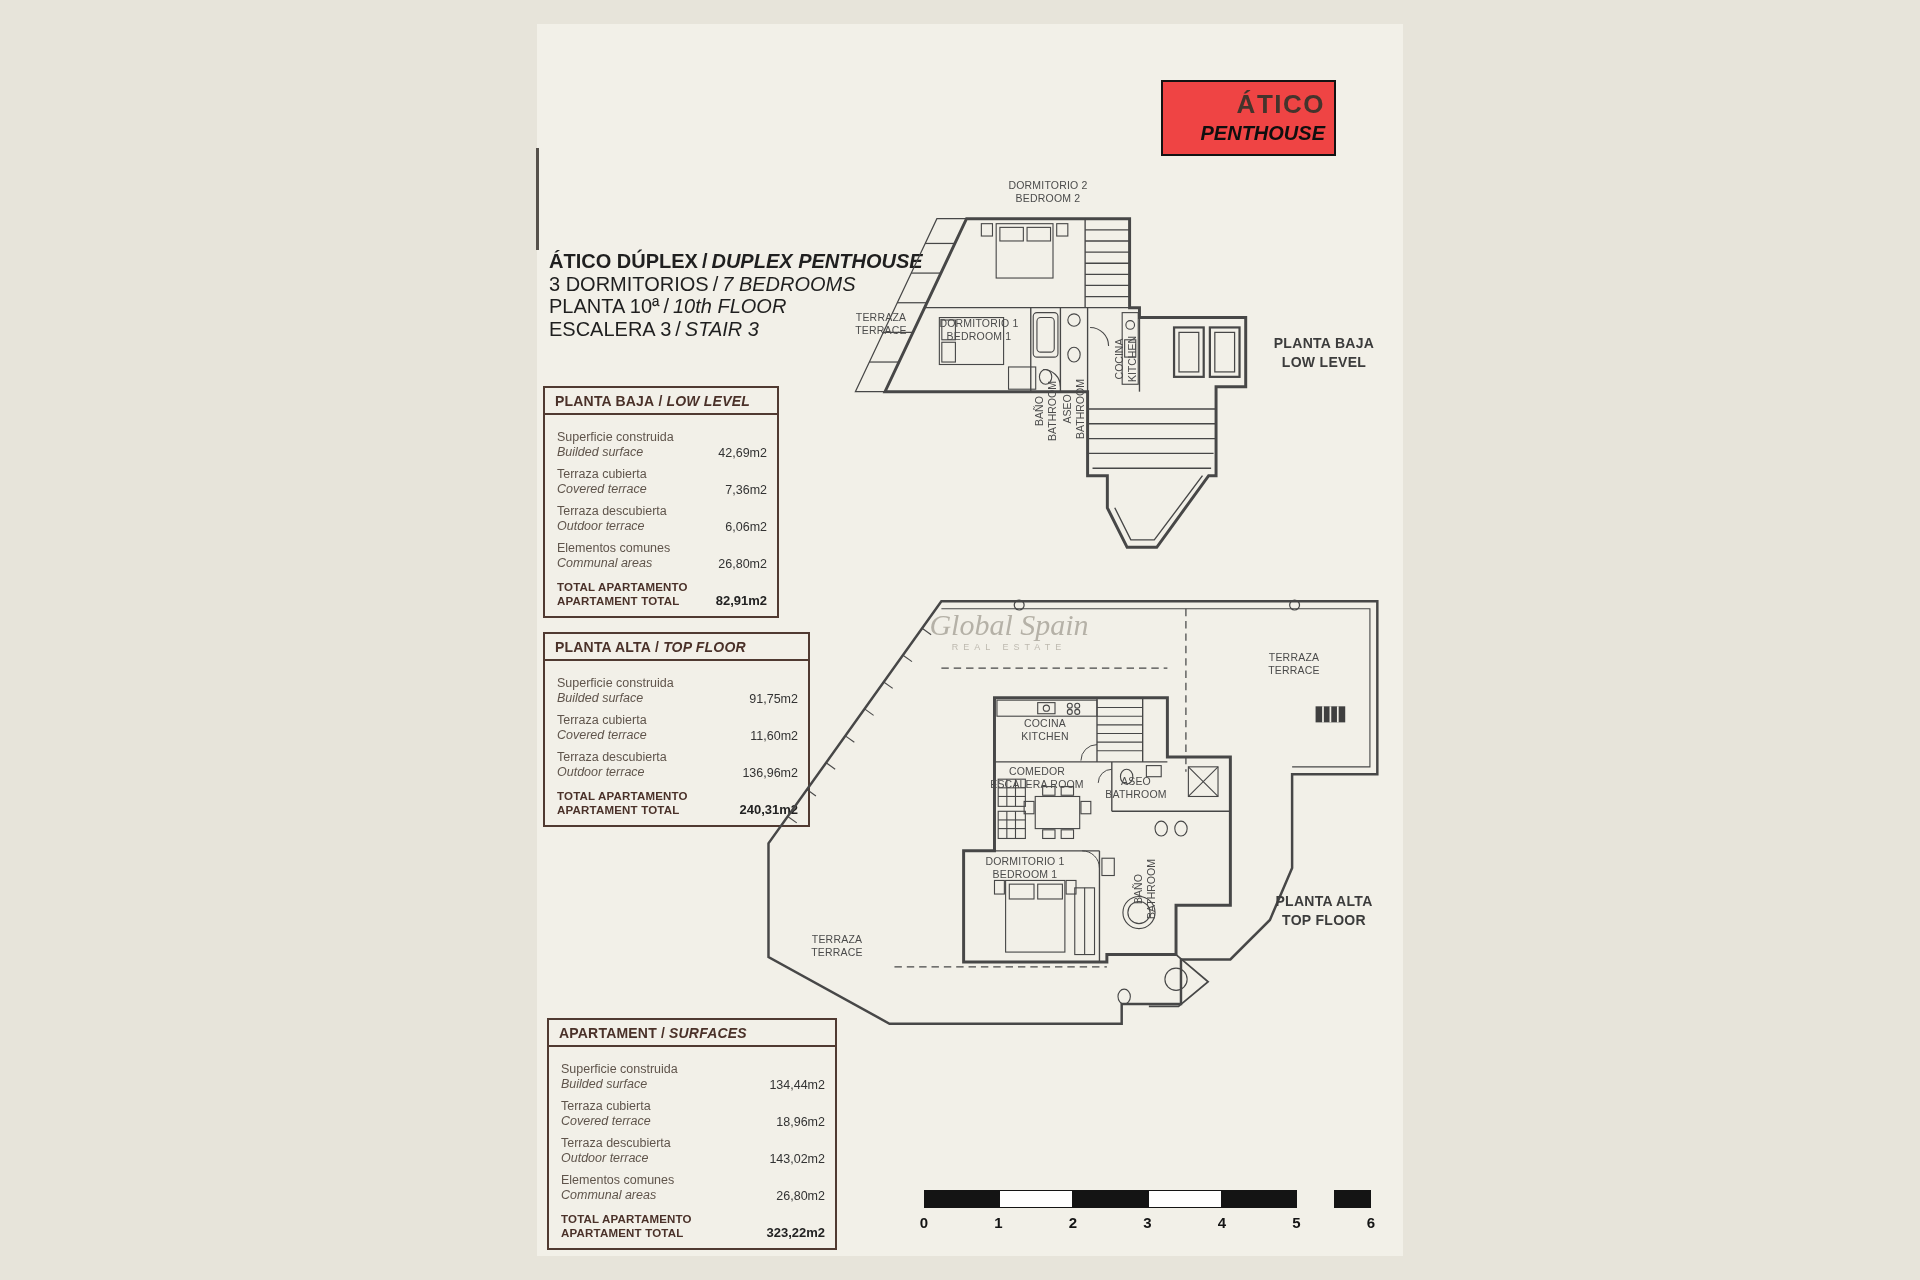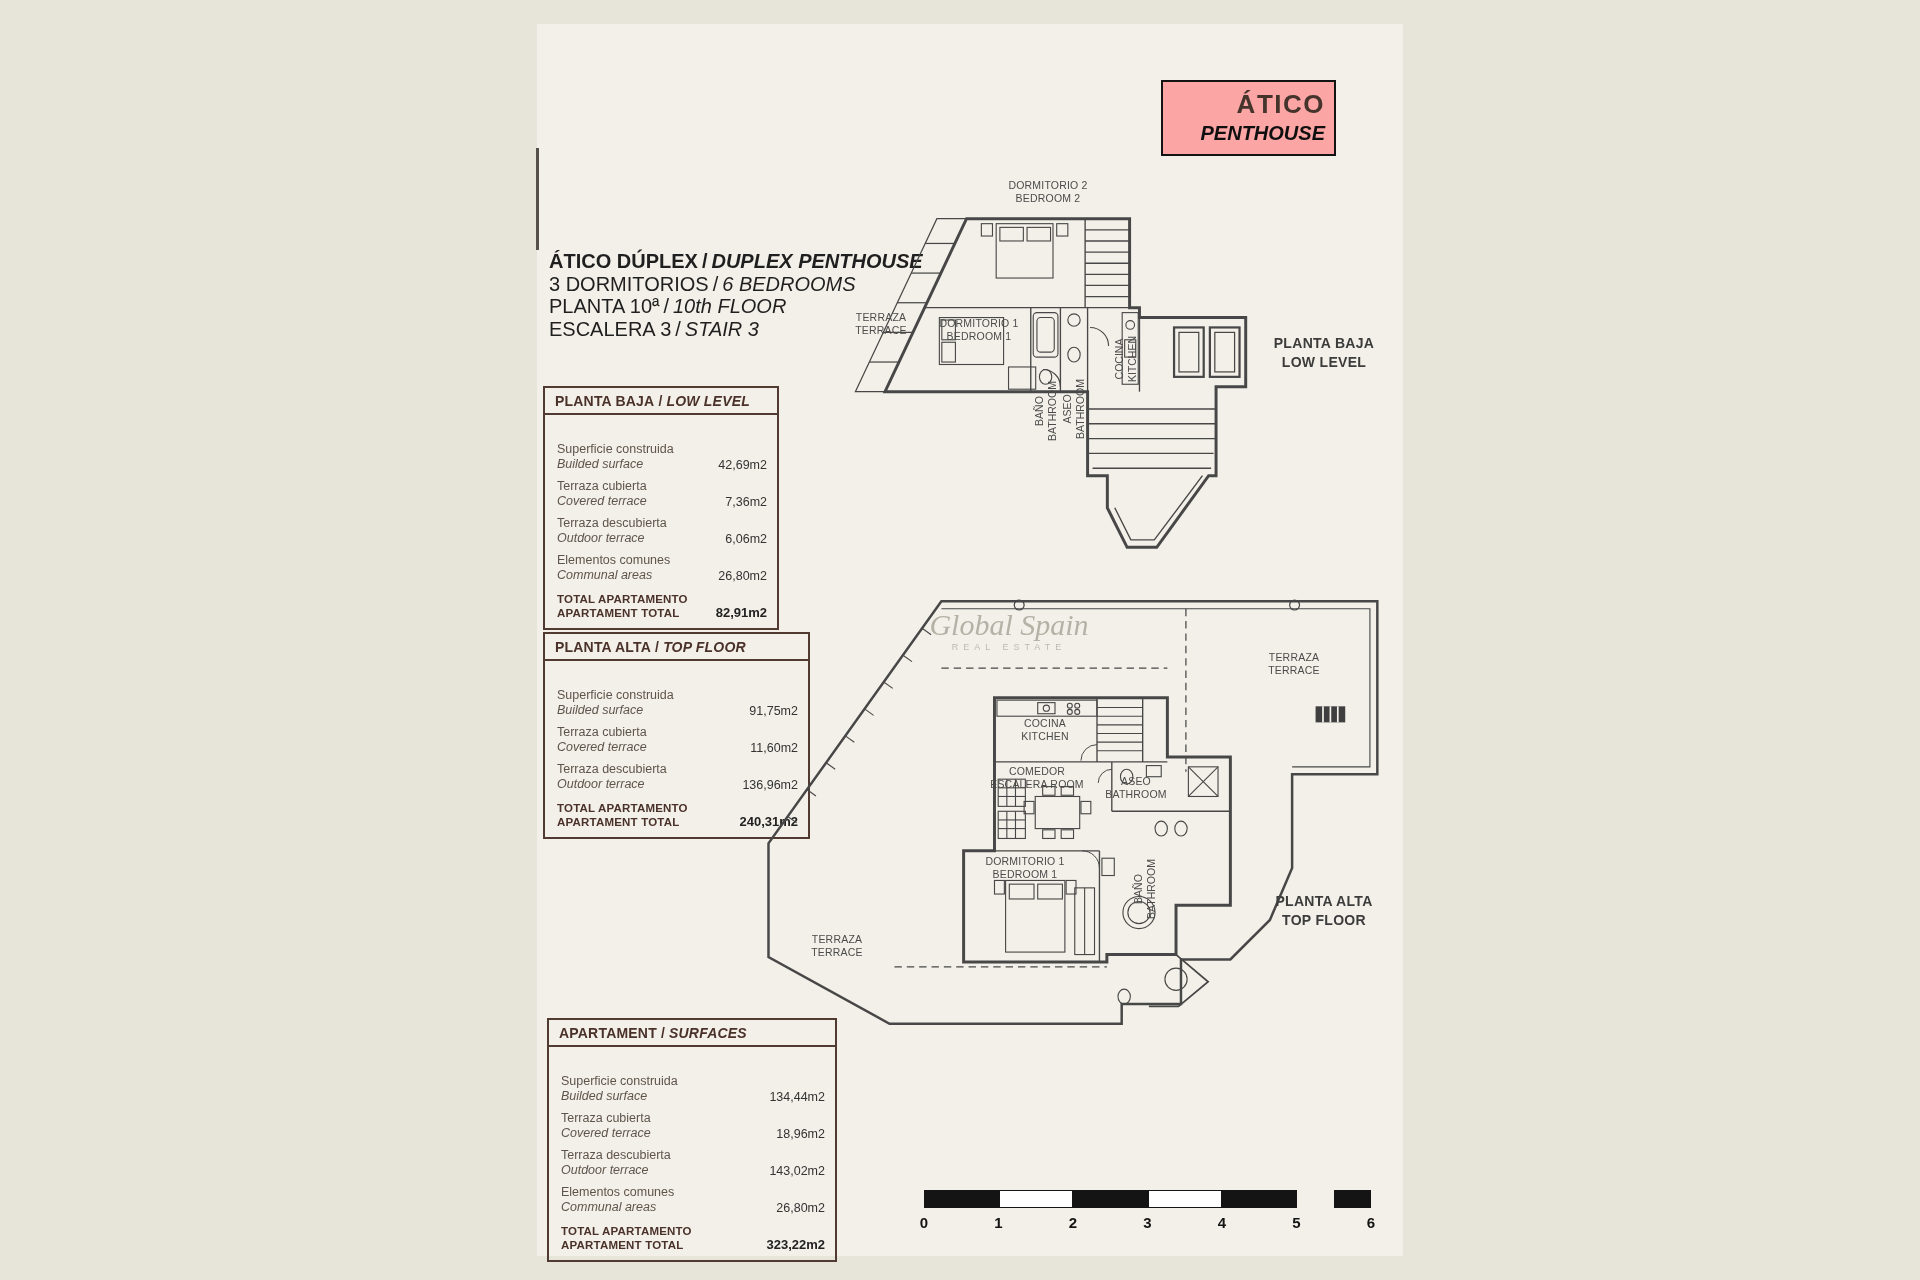--- a/index.html
+++ b/index.html
@@ -2,38 +2,38 @@
 <html><head>
 <meta charset="utf-8">
 <style>
   html,body{margin:0;padding:0;}
   .stage{position:relative;width:1920px;height:1280px;background:#e7e4da;overflow:hidden;
          font-family:"Liberation Sans",sans-serif;color:#333;}
   .paper{position:absolute;left:537px;top:24px;width:866px;height:1232px;background:#f2f0e8;}
   .edge-mark{position:absolute;left:-1px;top:124px;width:3px;height:102px;background:#55504a;}
 
   
-  .title-box{position:absolute;left:624px;top:56px;width:175px;height:76px;background:#fca5a5;
+  .title-box{position:absolute;left:624px;top:56px;width:175px;height:76px;background:#ef4444;
              border:2px solid #131313;box-sizing:border-box;display:flex;flex-direction:column;
              justify-content:center;align-items:flex-end;padding-right:9px;}
   .title-es{font-size:26px;font-weight:bold;letter-spacing:1.5px;color:#44342c;line-height:30px;}
   .title-en{font-size:20px;font-weight:bold;font-style:italic;color:#0f0f0f;line-height:28px;}
 
   
   .header-block{position:absolute;left:12px;top:226px;font-size:20px;line-height:22.5px;color:#1f1f1f;}
   .hl .it{font-style:italic;}
   .hl.bold{font-weight:bold;}
   .sep{margin:0 4px;}
 
   
   .sbox{position:absolute;border:2px solid #503a31;background:transparent;box-sizing:border-box;}
   .sbox-title{border-bottom:2px solid #503a31;padding:5px 10px 4px 10px;font-size:14px;
               font-weight:bold;color:#4a3129;letter-spacing:.2px;}
   .sbox-title .it{font-style:italic;}
-  .sbox-body{padding:27px 10px 8px 12px;}
+  .sbox-body{padding:15px 10px 8px 12px;}
   .srow{display:flex;justify-content:space-between;align-items:flex-end;margin-bottom:7px;}
   .sl{font-size:12.5px;line-height:15px;color:#5f544b;}
   .sl .en{font-style:italic;}
   .sv{font-size:12.5px;color:#333;padding-left:6px;white-space:nowrap;}
   .srow.total{margin-top:9px;margin-bottom:0;}
   .srow.total .sl{font-size:11.5px;line-height:14px;font-weight:bold;color:#4a3129;letter-spacing:.2px;}
   .srow.total .sl .en{font-style:normal;}
   .srow.total .sv{font-weight:bold;font-size:13px;color:#222;}
 
   
@@ -70,21 +70,21 @@
     <div class="title-box">
       <div class="title-es">ÁTICO</div>
       <div class="title-en">PENTHOUSE</div>
     </div>
 
     <div class="header-block">
       <div class="hl bold">
         <span>ÁTICO DÚPLEX</span><span class="sep">/</span><span class="it">DUPLEX PENTHOUSE</span>
       </div>
       <div class="hl">
-        <span>3 DORMITORIOS</span><span class="sep">/</span><span class="it">6 BEDROOMS</span>
+        <span>3 DORMITORIOS</span><span class="sep">/</span><span class="it">7 BEDROOMS</span>
       </div>
       <div class="hl">
         <span>PLANTA 10ª</span><span class="sep">/</span><span class="it">10th FLOOR</span>
       </div>
       <div class="hl">
         <span>ESCALERA 3</span><span class="sep">/</span><span class="it">STAIR 3</span>
       </div>
     </div>
 
     <div class="sbox" style="left:6px;top:362px;width:236px;">

